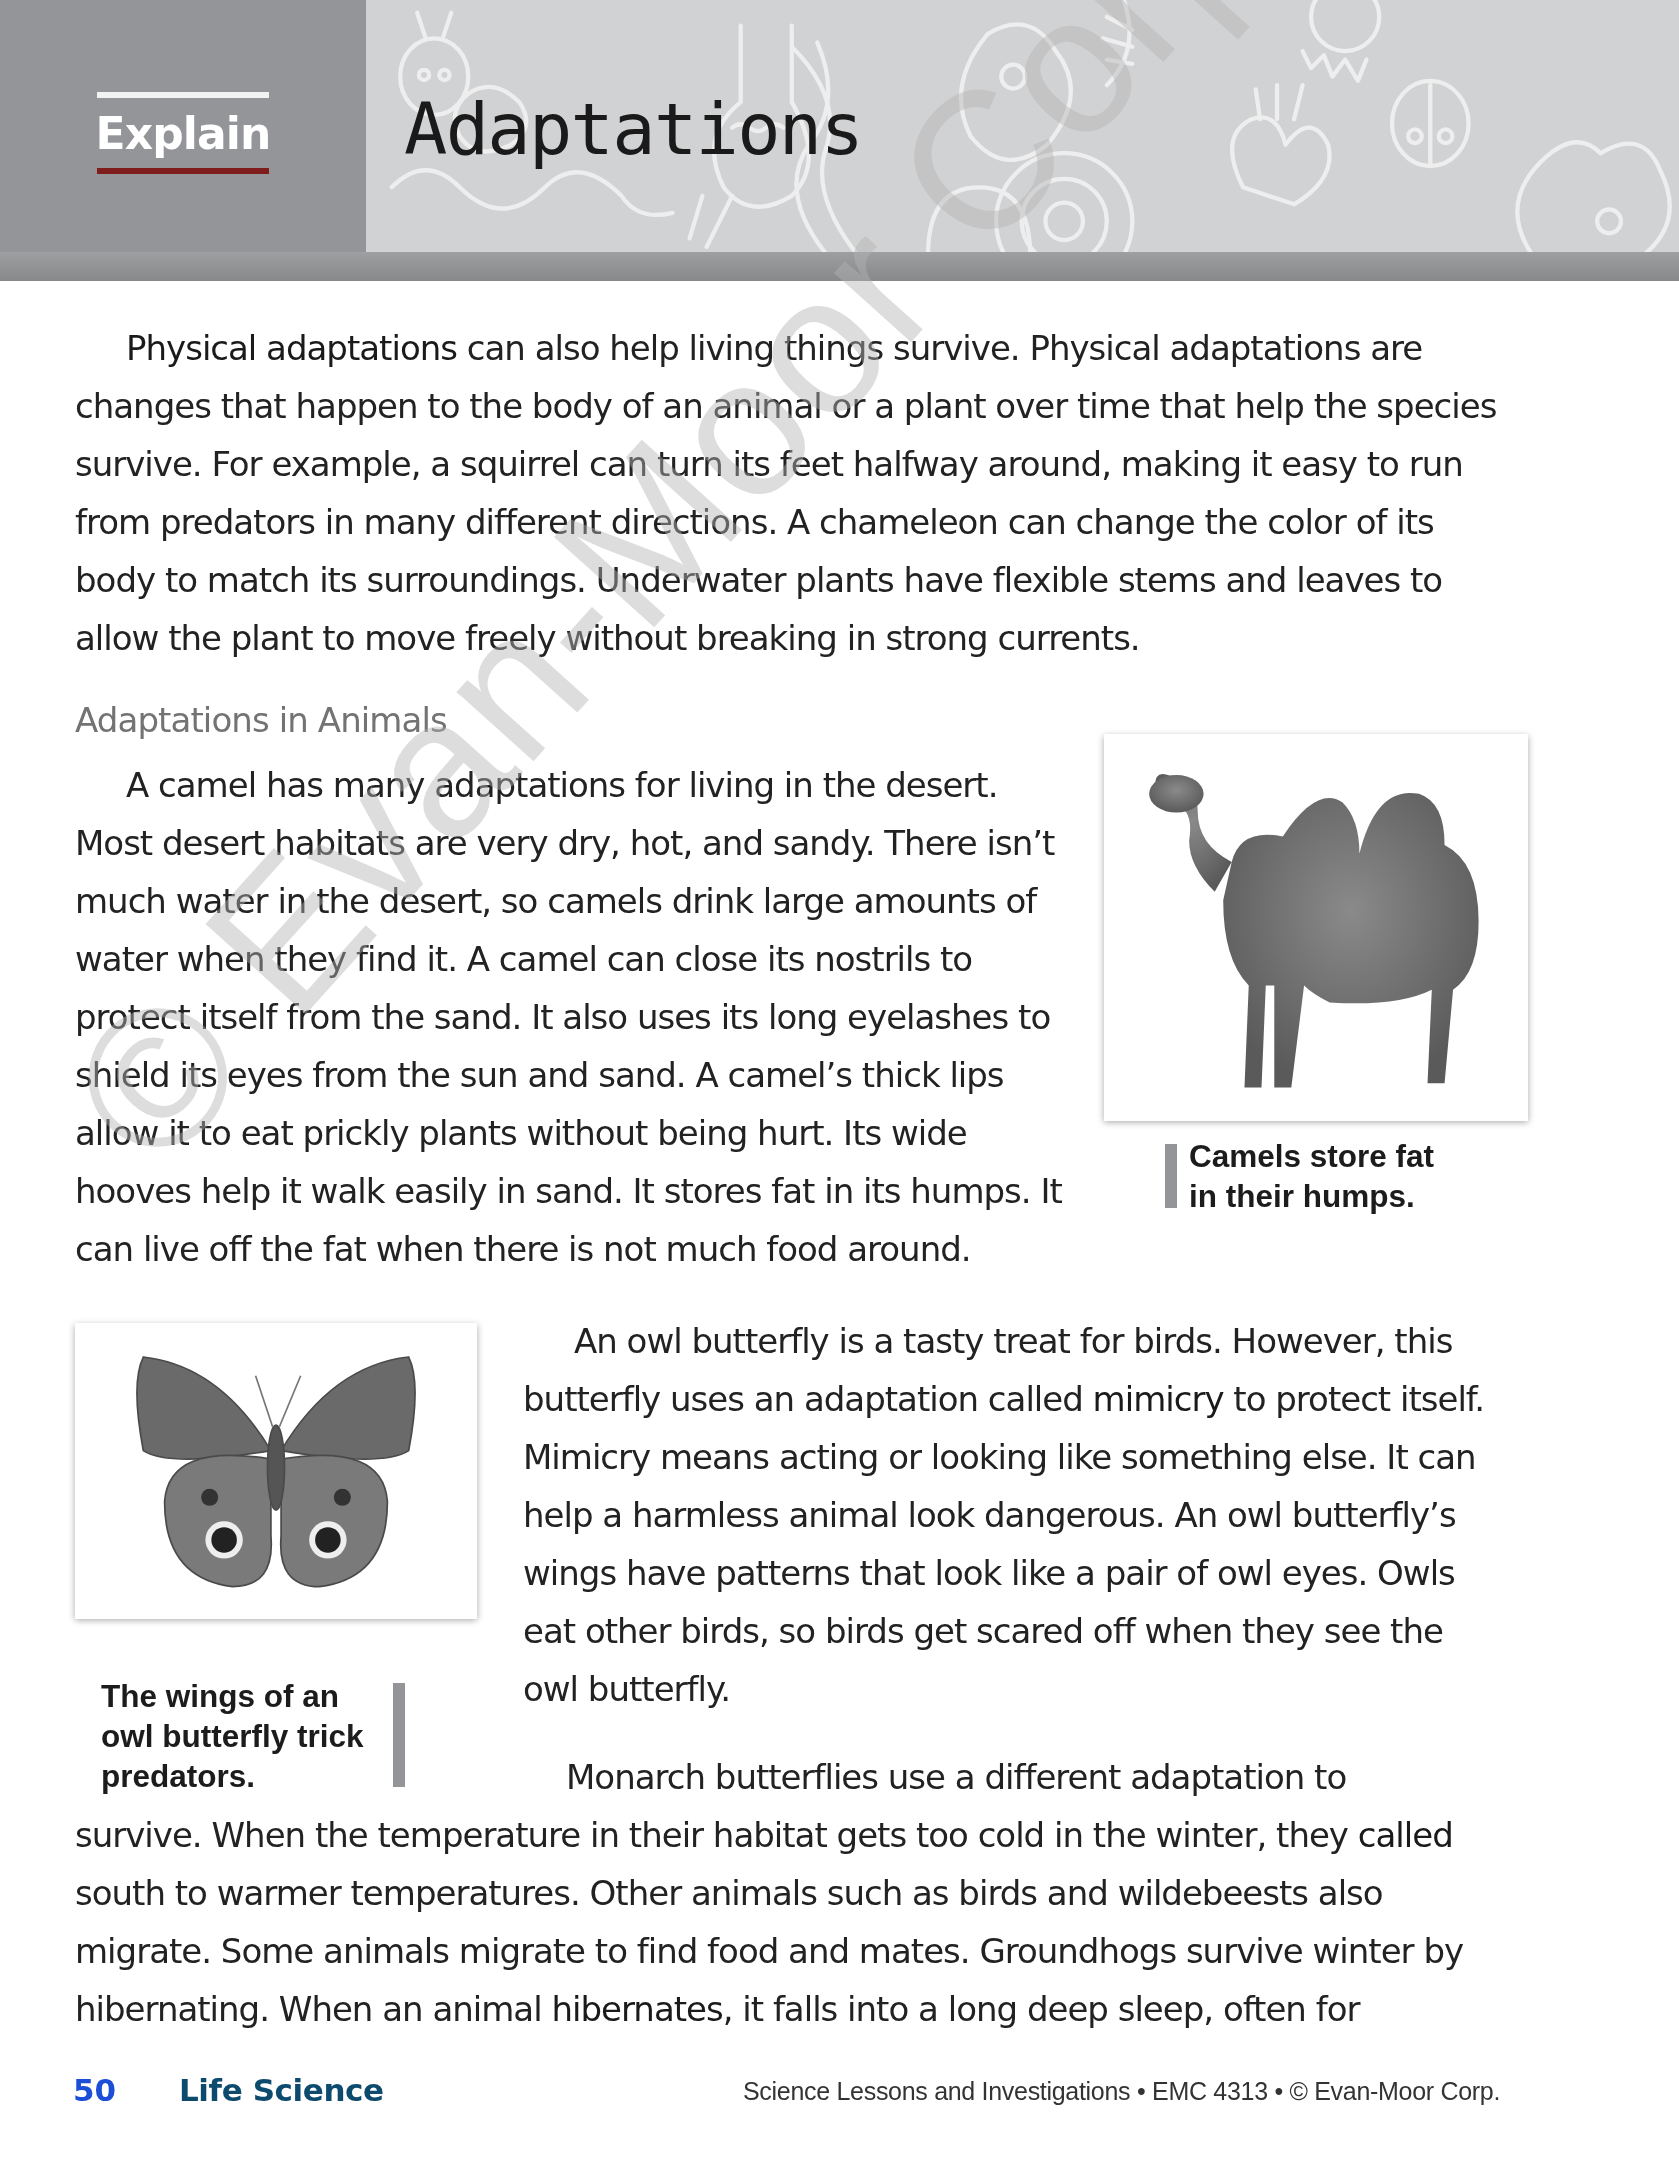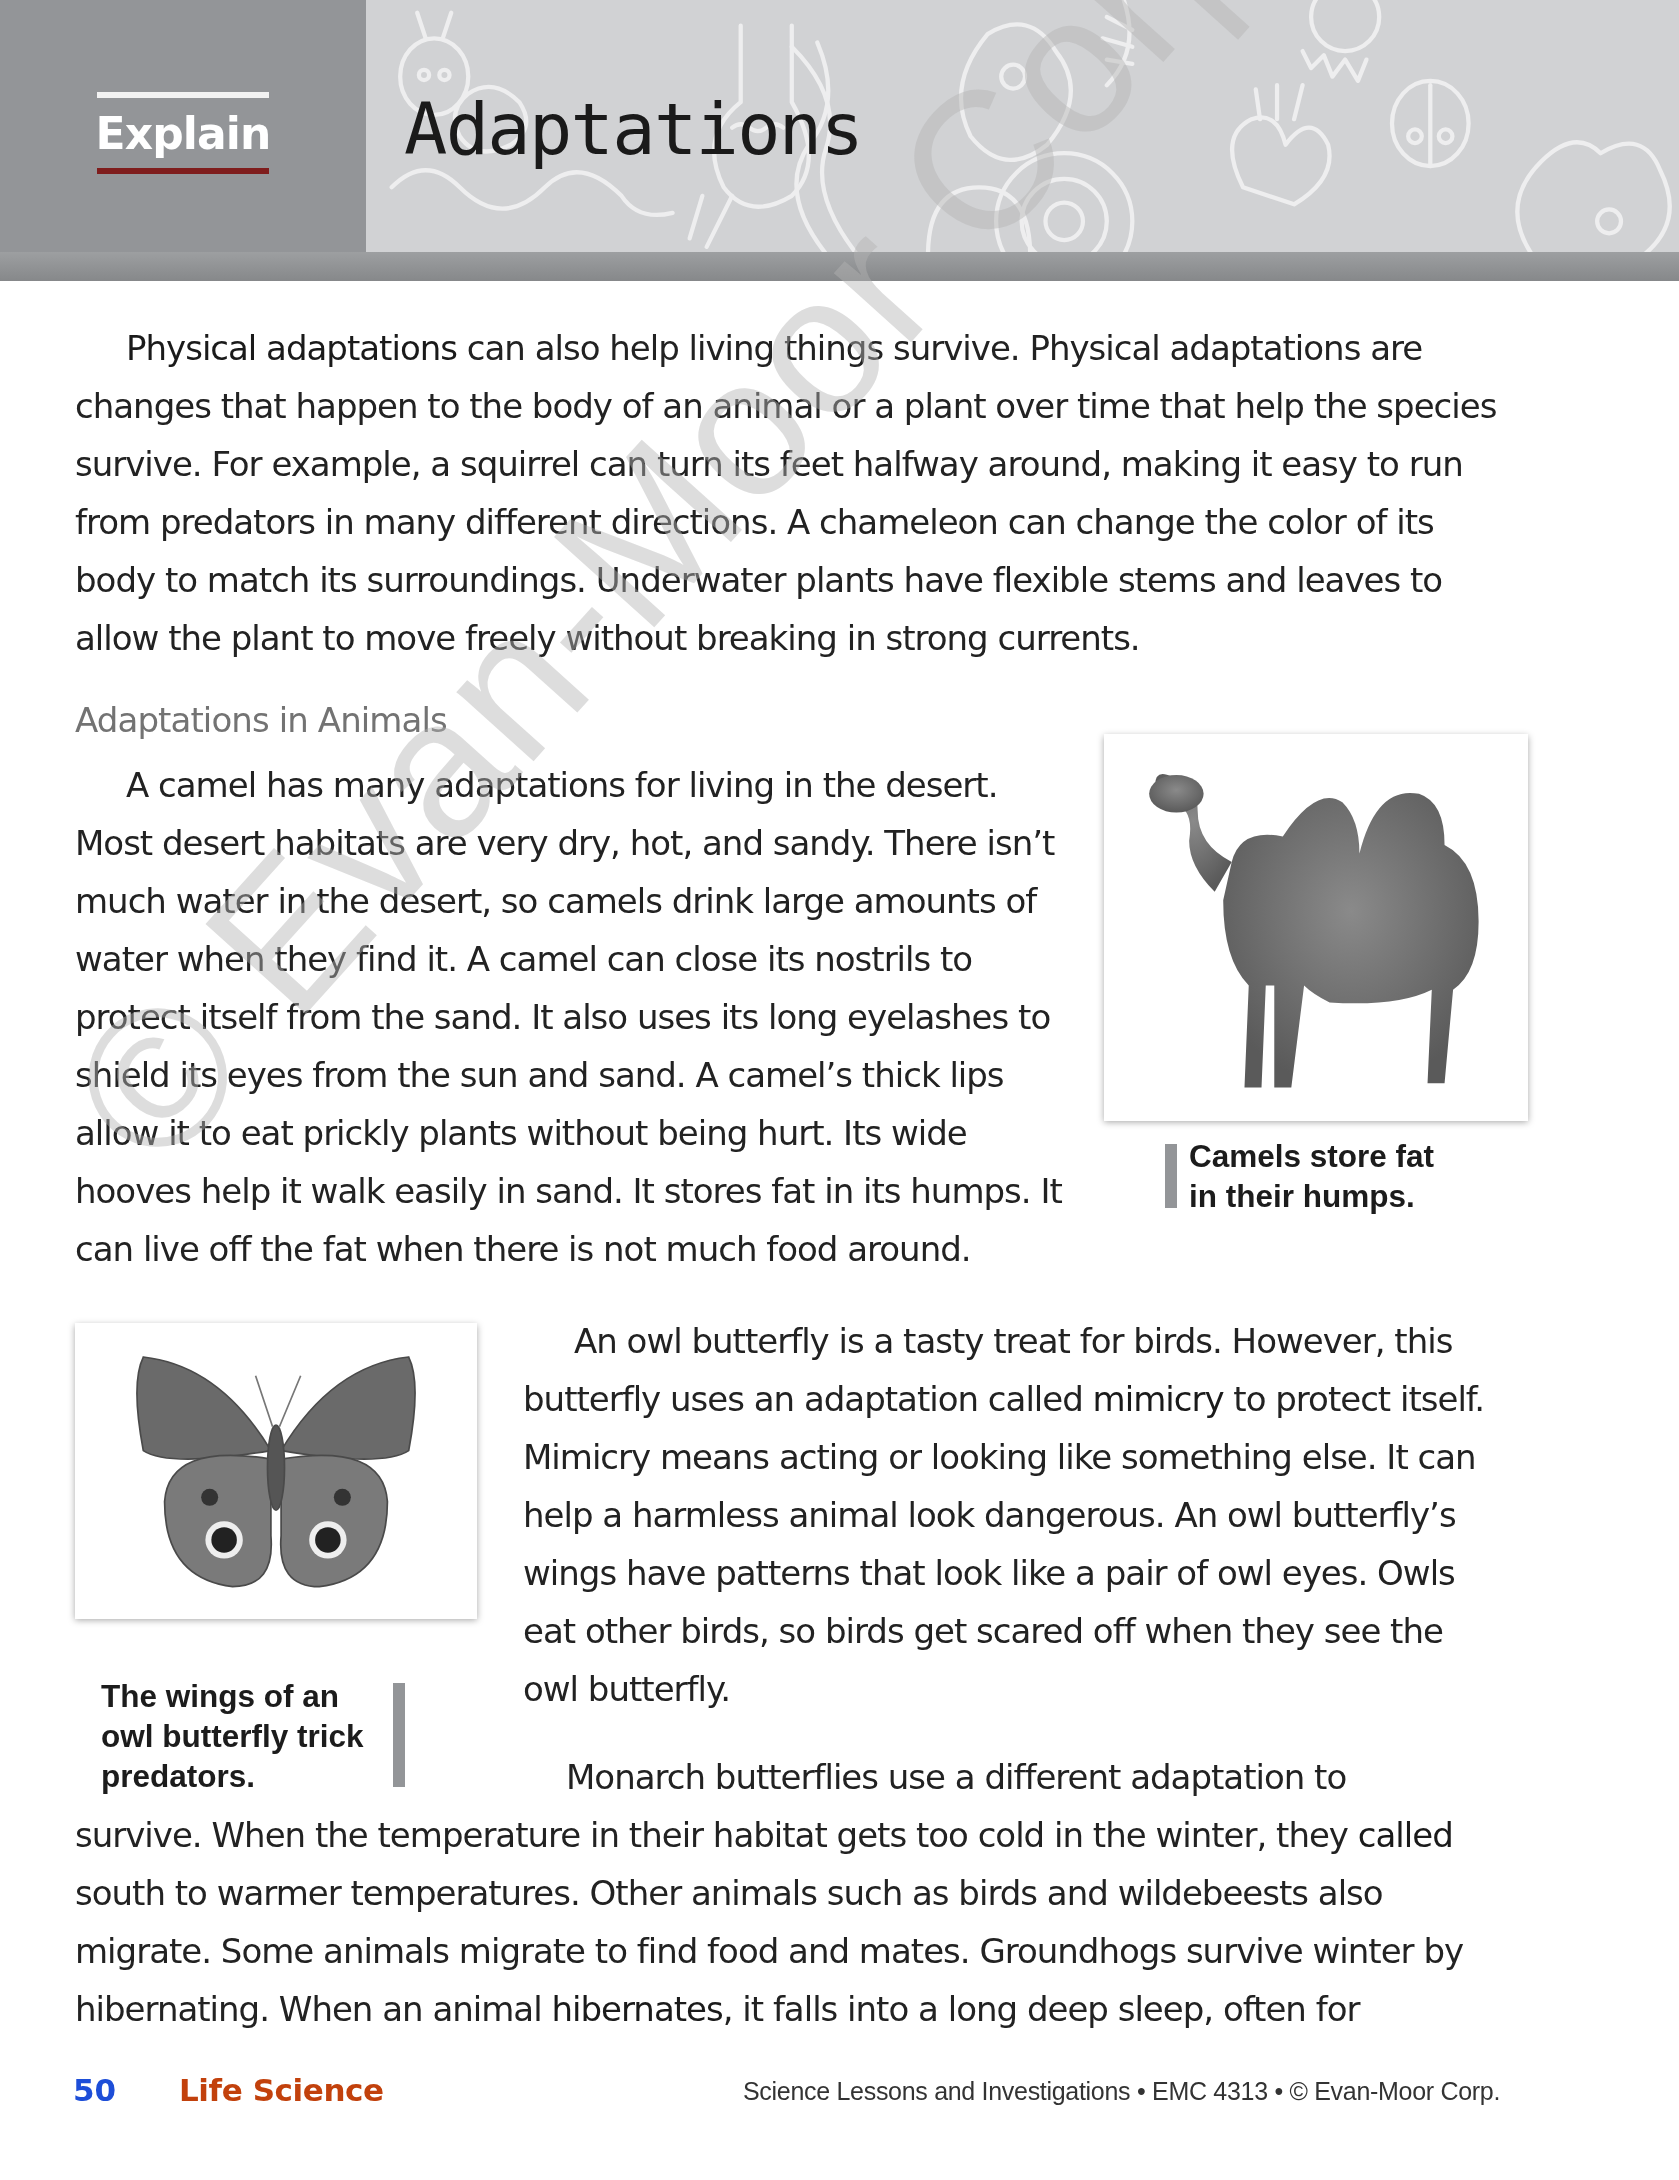--- a/index.html
+++ b/index.html
@@ -61,21 +61,21 @@
     box-shadow: 0 1.7px 6.8px rgba(0,0,0,0.35);
   }
   .caption {
     position: absolute; font-family: "Liberation Sans", sans-serif; font-weight: bold;
     font-size: 31.5px; line-height: 40px; color: #1c1c1c;
   }
   .caption-bar { position: absolute; width: 12px; background: #939598; }
 
   
   .footer-num { position: absolute; left: 73px; top: 2072px; font-weight: bold; font-size: 31px; color: #1d4ed8; }
-  .footer-section { position: absolute; left: 179px; top: 2072px; font-weight: bold; font-size: 31px; color: #c2410c; letter-spacing: -0.4px; }
+  .footer-section { position: absolute; left: 179px; top: 2072px; font-weight: bold; font-size: 31px; color: #0c4a6e; letter-spacing: -0.4px; }
   .footer-credit { position: absolute; left: 743px; top: 2077px; font-family: "Liberation Sans", sans-serif; font-size: 25px; color: #333; letter-spacing: -0.3px; }
 </style>
 </head>
 <body>
 
 <div class="header">
   <div class="explain-box">
     <div class="explain-label">Explain</div>
   </div>
   <div class="title-box">

